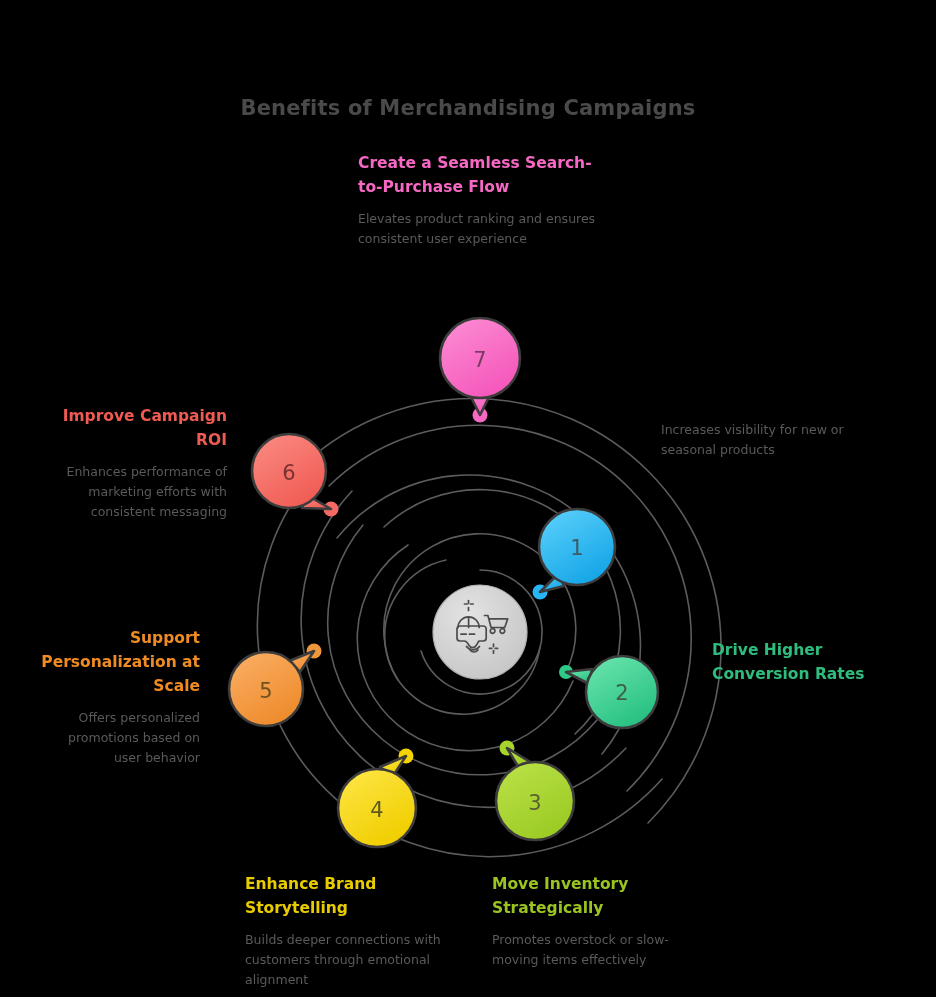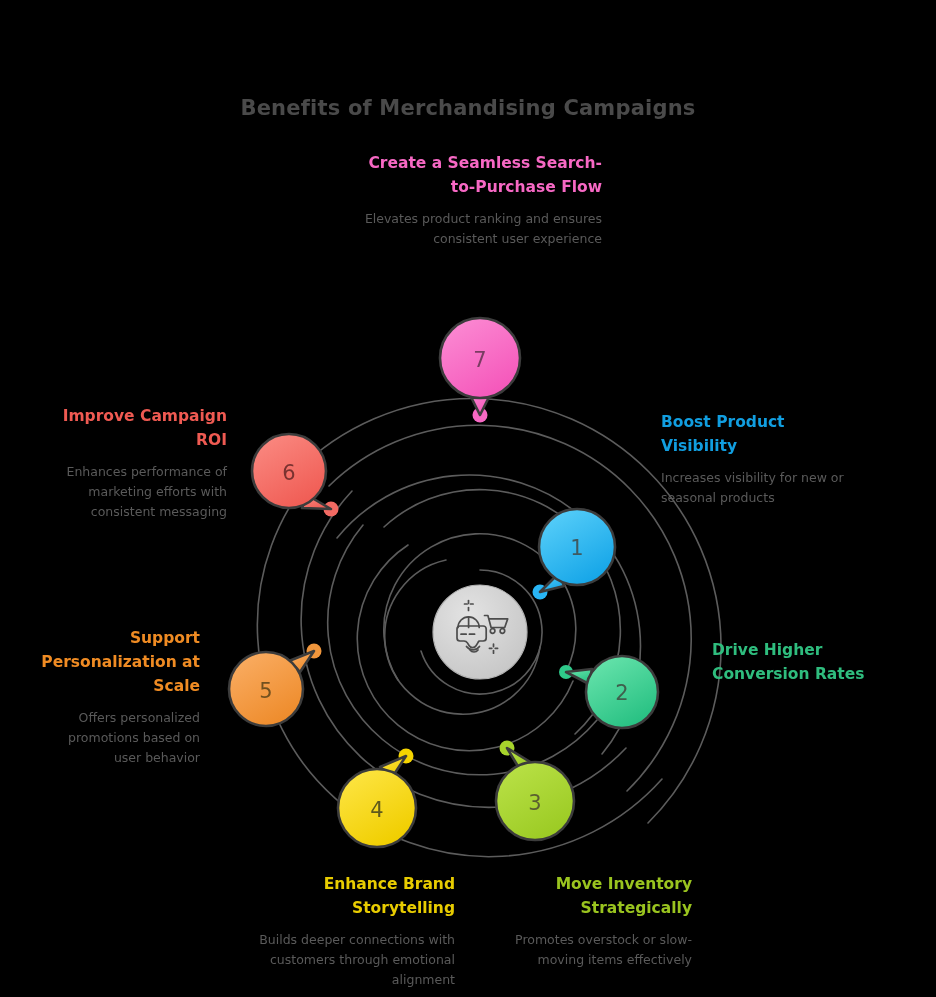--- a/index.html
+++ b/index.html
@@ -9,21 +9,21 @@
   svg#orbit{position:absolute;left:0;top:0;width:936px;height:997px;}
 
   .title{position:absolute;left:0;top:52px;width:936px;text-align:center;
          font-size:21px;font-weight:bold;color:#4a4a4a;letter-spacing:.2px;}
 
   .block{position:absolute;}
   .block .head{font-size:15.5px;font-weight:bold;line-height:1.55;}
   .block .desc{font-size:12.5px;color:#5a5a5a;line-height:1.6;margin-top:10px;
                font-weight:500;}
 
-  .t-center{text-align:right;}
+  .t-center{text-align:left;}
   .t-left{text-align:left;}
   .t-right{text-align:right;}
 
   .num{font-size:21px;font-weight:500;}
 
   .watermark{position:absolute;right:24px;bottom:18px;display:flex;
              gap:5px;color:#5e5e5e;font-size:9.5px;font-weight:bold;letter-spacing:.3px;}
   .watermark .logo{display:inline-block;}
 </style>
 </head>
@@ -175,21 +175,20 @@
       <text class="num" x="480" y="323" text-anchor="middle" fill="#7a3c62" font-family="DejaVu Sans, Liberation Sans, sans-serif">7</text>
     </g>
   </svg>
 
   <div class="block t-center" style="left:358px;top:107px;width:244px;">
     <div class="head" style="color:#f768c4">Create a Seamless Search-to-Purchase Flow</div>
     <div class="desc">Elevates product ranking and ensures consistent user experience</div>
   </div>
 
   <div class="block t-left" style="left:661px;top:366px;width:190px;">
-    <div class="head" style="color:#119ee0">Boost Product Visibility</div>
     <div class="desc">Increases visibility for new or seasonal products</div>
   </div>
 
   <div class="block t-left" style="left:712px;top:594px;width:180px;">
     <div class="head" style="color:#2fbd7e">Drive Higher Conversion Rates</div>
   </div>
 
   <div class="block t-center" style="left:492px;top:828px;width:200px;">
     <div class="head" style="color:#9ac41f">Move Inventory Strategically</div>
     <div class="desc">Promotes overstock or slow-moving items effectively</div>

